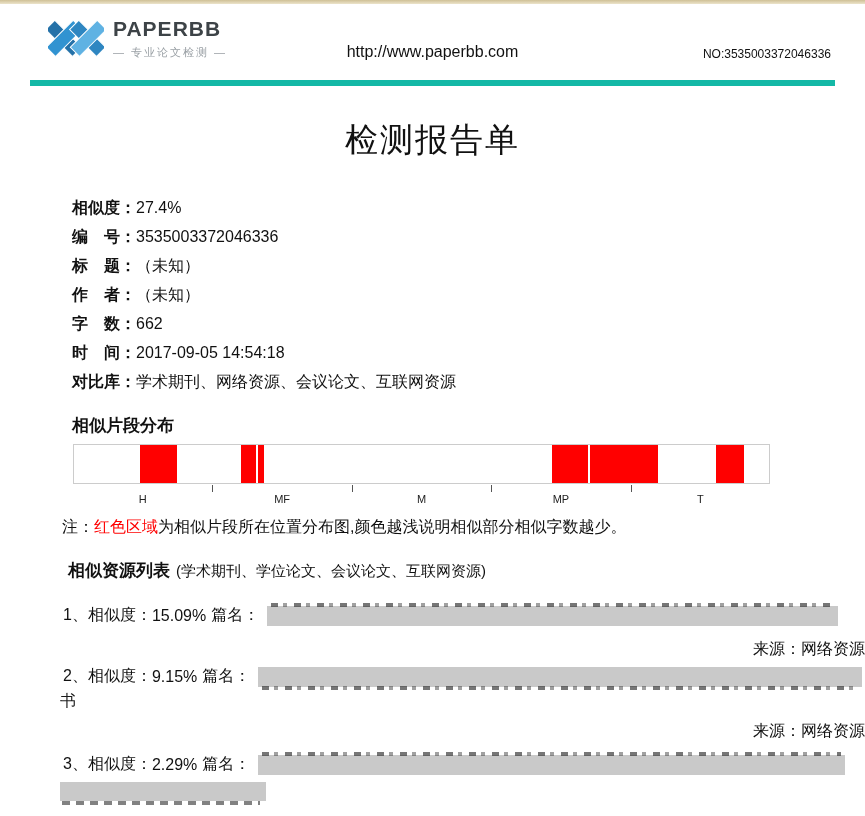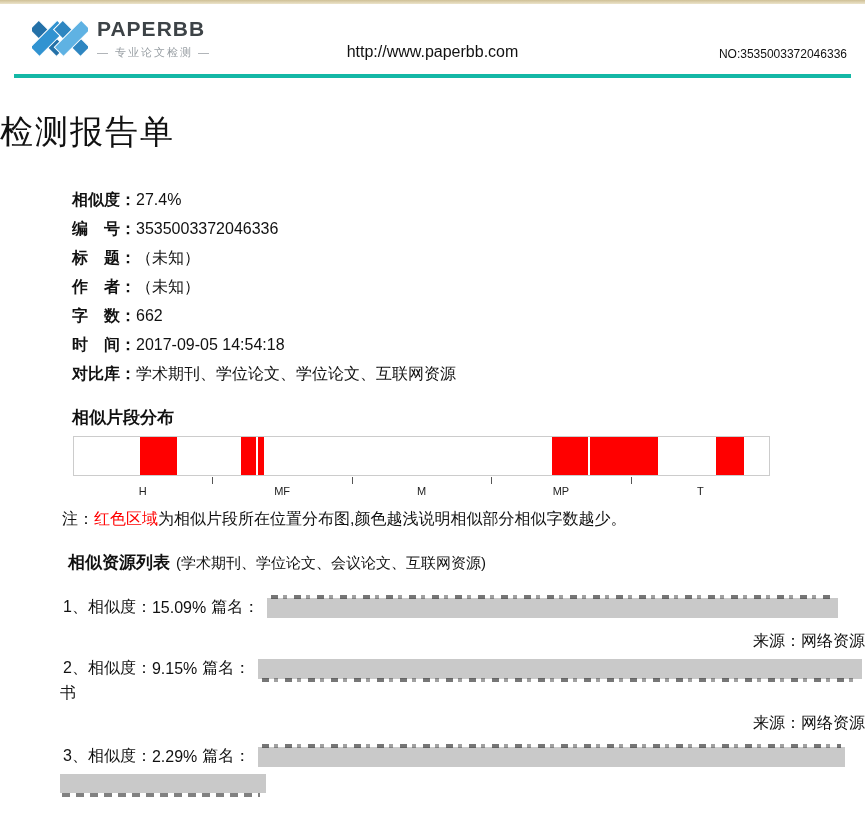--- a/index.html
+++ b/index.html
@@ -6,32 +6,32 @@
   html, body { background: #ffffff; }
   body {
     width: 865px; height: 816px; overflow: hidden;
     font-family: "Liberation Sans", "DejaVu Sans", sans-serif;
     color: #1a1a1a; position: relative;
   }
   .top-strip { height: 4px; width: 100%;
     background: linear-gradient(#cfc096, #ece4cb); }
 
   .header {
-    margin: 0 14px; padding: 6px 0 10px 0;
-    border-bottom: 4px solid #14b8a6;
+    margin: 0 30px; padding: 6px 0 16px 0;
+    border-bottom: 6px solid #14b8a6;
     display: grid; grid-template-columns: 1fr auto 1fr;
     align-items: end;
   }
   .brand-wrap { display: flex; align-items: center; gap: 9px; padding: 2px 0 0 18px; }
   .brand-text .brand-name { font-size: 21px; font-weight: bold; color: #3d4347; letter-spacing: 1px; }
   .brand-text .brand-tagline { font-size: 11px; color: #9aa0a5; letter-spacing: 2px; margin-top: 4px; }
   .header-url { font-size: 16px; color: #111; padding-bottom: 3px; justify-self: center; }
   .header-no { font-size: 12px; color: #111; padding-bottom: 3px; justify-self: end; padding-right: 4px; }
 
-  .page-title { text-align: left; font-size: 33px; font-weight: 400; color: #111;
+  .page-title { text-align: center; font-size: 33px; font-weight: 400; color: #111;
     margin-top: 32px; letter-spacing: 2px; }
 
   .fields { margin: 30px 0 0 72px; list-style: none; }
   .fields li { line-height: 29px; font-size: 16px; }
   .fields .f-label { font-weight: bold; color: #111; }
   .fields .f-value { color: #111; }
   .fields .f-value.spaced { margin-left: 5px; }
 
   .section-heading { margin: 18px 4px 0 72px; font-size: 17px; font-weight: bold; color: #111; }
 
@@ -109,21 +109,21 @@
   <li>
     <span class="f-label">作　者：</span><span class="f-value">（未知）</span>
   </li>
   <li>
     <span class="f-label">字　数：</span><span class="f-value">662</span>
   </li>
   <li>
     <span class="f-label">时　间：</span><span class="f-value">2017-09-05 14:54:18</span>
   </li>
   <li>
-    <span class="f-label">对比库：</span><span class="f-value">学术期刊、学位论文、学位论文、互联网资源</span>
+    <span class="f-label">对比库：</span><span class="f-value">学术期刊、网络资源、会议论文、互联网资源</span>
   </li>
 </ul>
 
 <div class="section-heading">相似片段分布</div>
 
 <div class="dist-wrap">
   <div class="dist-bar" style="background: rgb(255, 255, 255); border-color: rgb(204, 204, 204);">
       <div class="seg" style="left: 9.5%; width: 5.3%; background: rgb(255, 0, 0);"></div>
       <div class="seg" style="left: 24.1%; width: 2.1%; background: rgb(255, 0, 0);"></div>
       <div class="seg" style="left: 26.5%; width: 0.8%; background: rgb(255, 0, 0);"></div>

